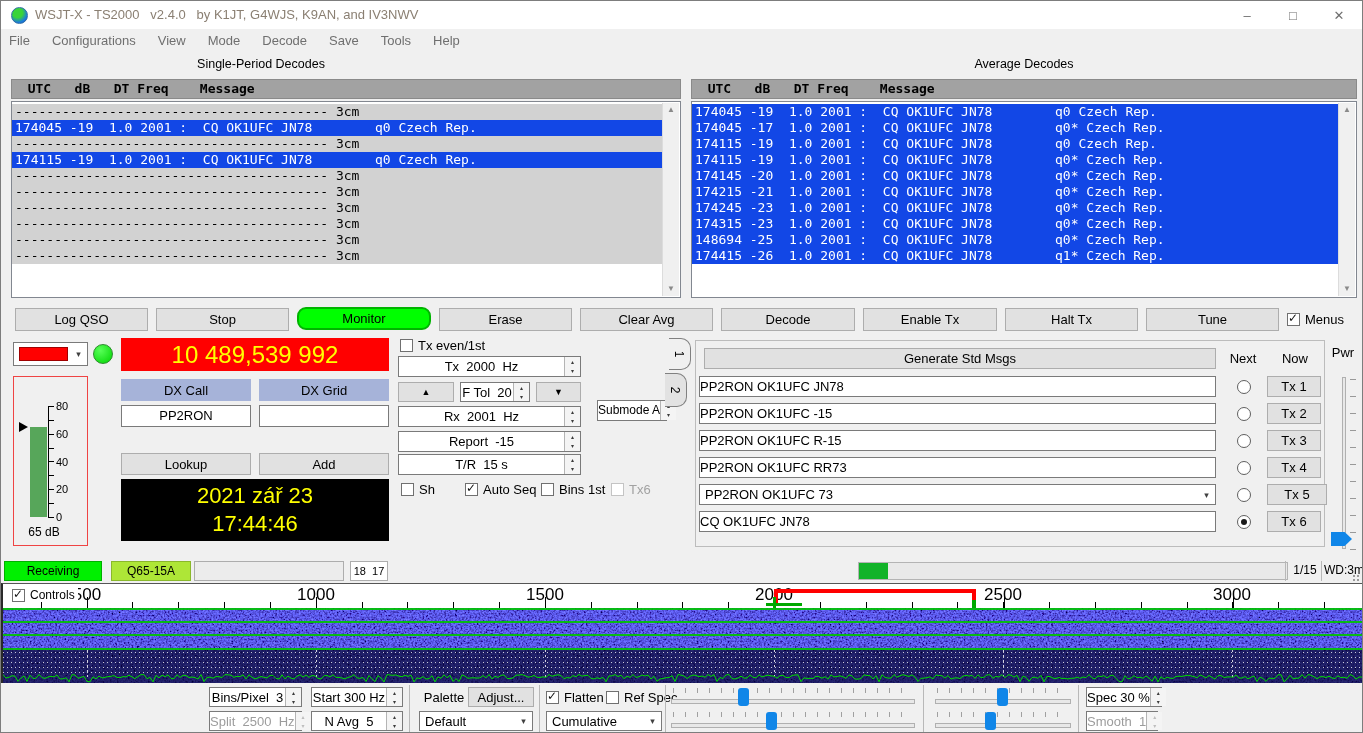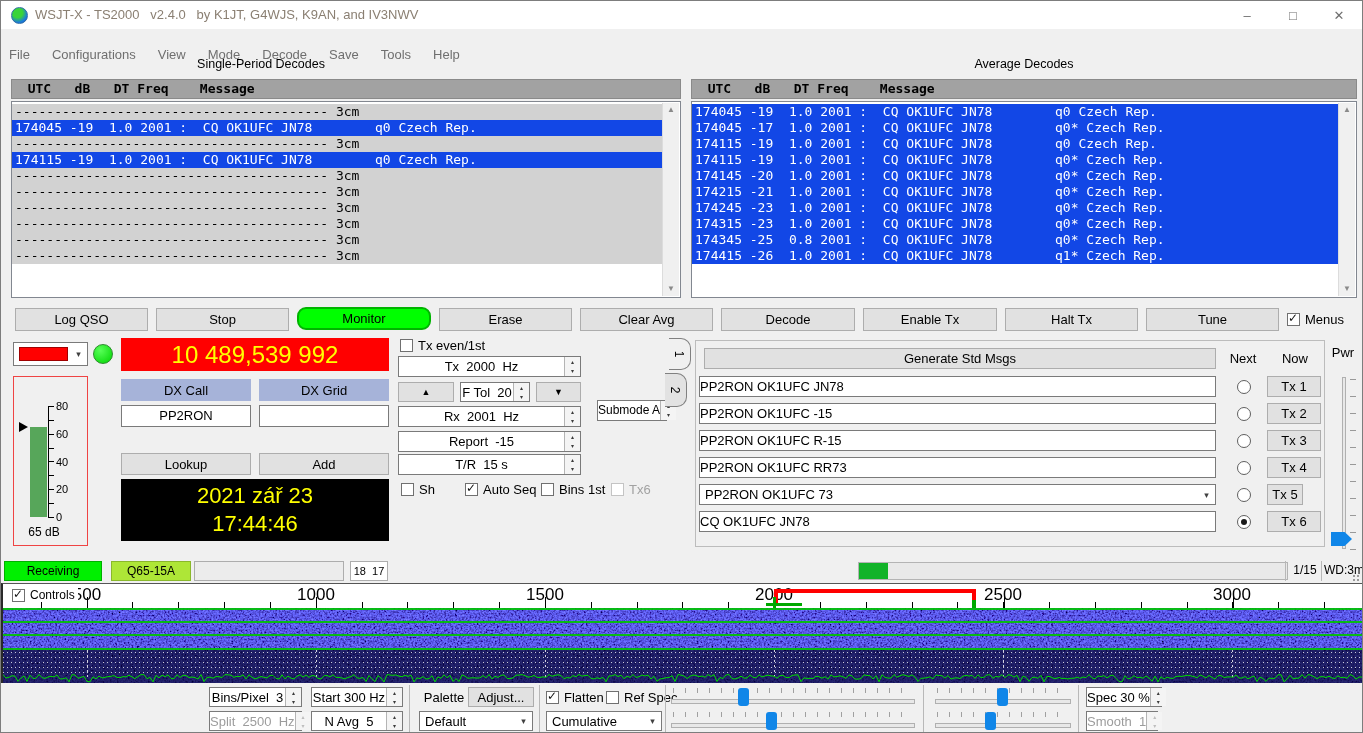--- a/index.html
+++ b/index.html
@@ -5,21 +5,21 @@
   html,body{margin:0;padding:0;background:#c8c8c8;}
   #app{position:relative;width:1363px;height:733px;background:#f0f0f0;overflow:hidden;
        font-family:"Liberation Sans",sans-serif;border:1px solid #7d7d7d;box-sizing:border-box;}
   .abs{position:absolute;box-sizing:border-box;}
   
   .titlebar{left:0;top:0;width:100%;height:28px;background:#ffffff;}
   .appicon{left:10px;top:6px;width:17px;height:17px;border-radius:50%;
            background:radial-gradient(circle at 38% 32%,#39d439 0 35%,#1b7ae0 70%,#0a4fa8);border:1px solid #2e6da4;}
   .apptitle{left:34px;top:6px;font-size:13px;color:#8a7f72;white-space:pre;}
   .winbtn{top:0;width:46px;height:28px;display:flex;align-items:center;justify-content:center;color:#6f6f6f;font-size:13px;}
-  .menubar{left:0;top:28px;width:100%;height:22px;background:#f0f0f0;display:flex;align-items:center;padding-left:8px;margin-top:14px;}
+  .menubar{left:0;top:28px;width:100%;height:22px;background:#f0f0f0;display:flex;align-items:center;padding-left:8px;}
   .menuitem{margin-right:22px;font-size:13px;color:#6f6f6f;}
   
   .ptitle{top:56px;height:15px;font-size:12.5px;color:#000;text-align:center;}
   .dhead{top:78px;height:20px;background:#a2a2a2;border:1px solid #8a8a8a;
          font:bold 13px "DejaVu Sans Mono",monospace;line-height:18px;white-space:pre;color:#000;}
   .dlist{top:100px;height:197px;background:#fff;border:1px solid #828790;overflow:hidden;padding-top:2px;}
   .drow{height:16px;line-height:16px;font:13px "DejaVu Sans Mono",monospace;white-space:pre;
         padding-left:3px;margin-right:17px;}
   .band{background:#d2d2d2;color:#000;}
   .dec{background:#1247e6;color:#fff;}
@@ -140,21 +140,21 @@
 
   <div class="abs dlist" style="left:690px;width:666px">
     <div class="drow dec">174045 -19  1.0 2001 :  CQ OK1UFC JN78        q0 Czech Rep.</div>
     <div class="drow dec">174045 -17  1.0 2001 :  CQ OK1UFC JN78        q0* Czech Rep.</div>
     <div class="drow dec">174115 -19  1.0 2001 :  CQ OK1UFC JN78        q0 Czech Rep.</div>
     <div class="drow dec">174115 -19  1.0 2001 :  CQ OK1UFC JN78        q0* Czech Rep.</div>
     <div class="drow dec">174145 -20  1.0 2001 :  CQ OK1UFC JN78        q0* Czech Rep.</div>
     <div class="drow dec">174215 -21  1.0 2001 :  CQ OK1UFC JN78        q0* Czech Rep.</div>
     <div class="drow dec">174245 -23  1.0 2001 :  CQ OK1UFC JN78        q0* Czech Rep.</div>
     <div class="drow dec">174315 -23  1.0 2001 :  CQ OK1UFC JN78        q0* Czech Rep.</div>
-    <div class="drow dec">174345 -25  0.8 2001 :  CQ OK1UFC JN78        q0* Czech Rep.</div>
+    <div class="drow dec">148694 -25  1.0 2001 :  CQ OK1UFC JN78        q0* Czech Rep.</div>
     <div class="drow dec">174415 -26  1.0 2001 :  CQ OK1UFC JN78        q1* Czech Rep.</div>
     <div class="sb">
       <span class="sa1">▲</span>
       <span class="sa1">▼</span>
     </div>
   </div>
 
   <div class="abs btn mainbtn" style="left:14px;top:307px;width:133px">Log QSO</div>
   <div class="abs btn mainbtn" style="left:155px;top:307px;width:133px">Stop</div>
   <div class="abs btn mainbtn monitor" style="left:296px;top:306px;width:134px">Monitor</div>
@@ -309,21 +309,21 @@
     <span class="tx">PP2RON OK1UFC RR73</span>
   </div>
   <div class="abs radio" style="left:1236px;top:460px"></div>
   <div class="abs btn" style="left:1266px;top:456px;width:54px;height:21px">Tx 4</div>
 
   <div class="abs combo" style="left:698px;top:483px;width:517px">
     <span class="tx">PP2RON OK1UFC 73</span>
   <span class="cbtn">▾</span>
     </div>
   <div class="abs radio" style="left:1236px;top:487px"></div>
-  <div class="abs btn" style="left:1266px;top:483px;width:36px;height:21px">Tx 5</div>
+  <div class="abs btn" style="left:1266px;top:483px;width:60px;height:21px">Tx 5</div>
 
   <div class="abs field" style="left:698px;top:510px;width:517px">
     <span class="tx">CQ OK1UFC JN78</span>
   </div>
   <div class="abs radio sel" style="left:1236px;top:514px"></div>
   <div class="abs btn" style="left:1266px;top:510px;width:54px;height:21px">Tx 6</div>
 
   <div class="abs pwrtrack"></div>
   <div class="abs pwrtick"></div>
   <div class="abs pwrthumb"></div>

